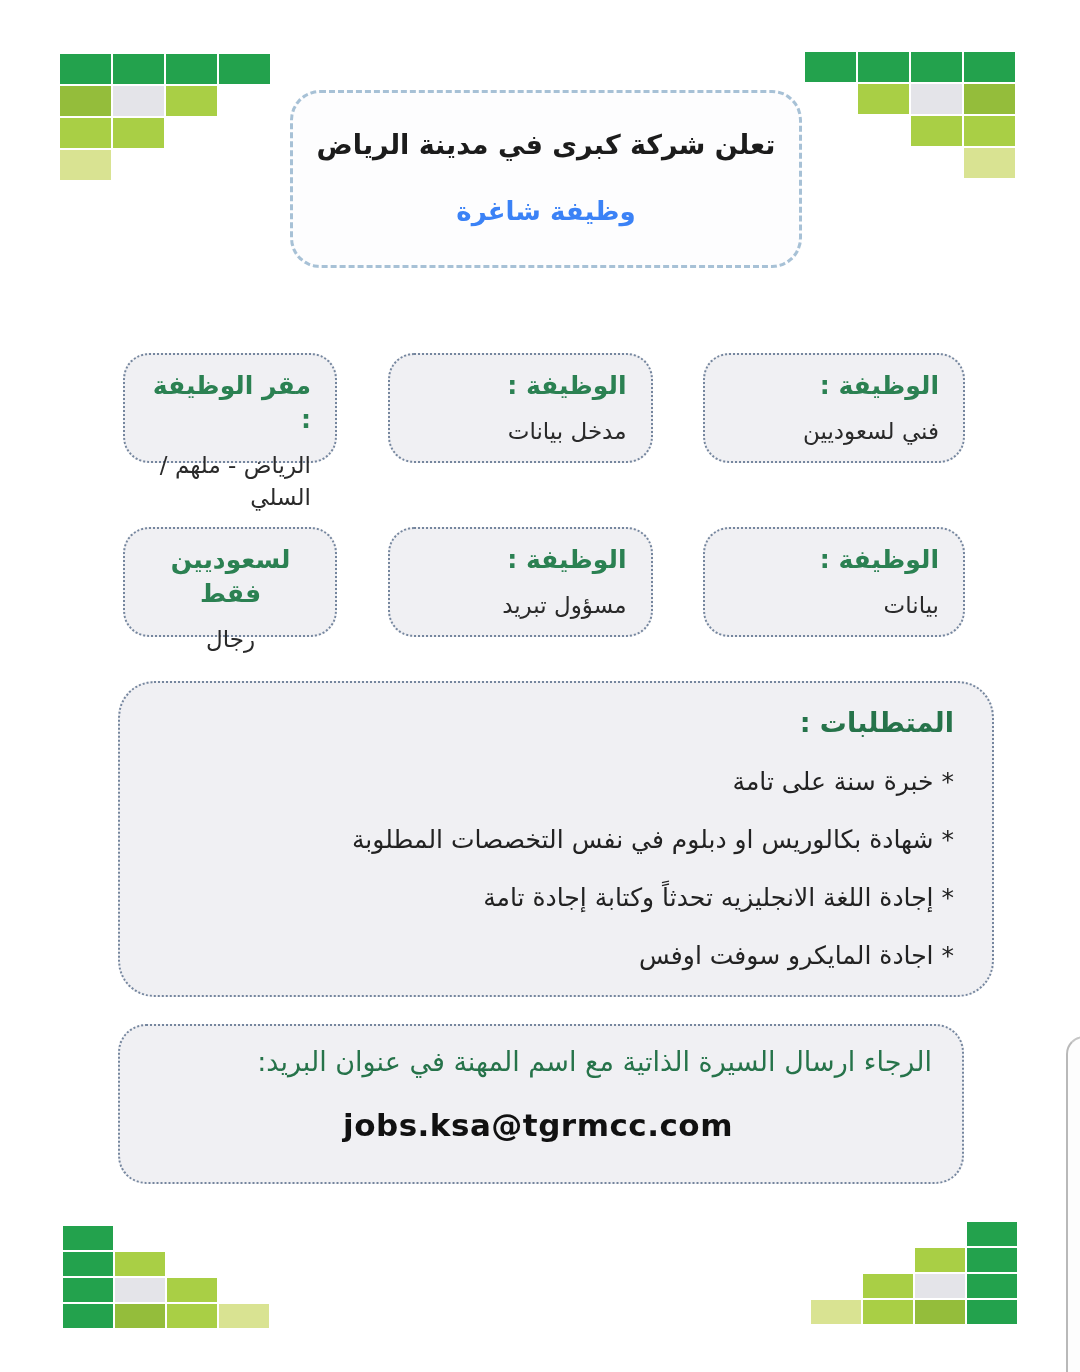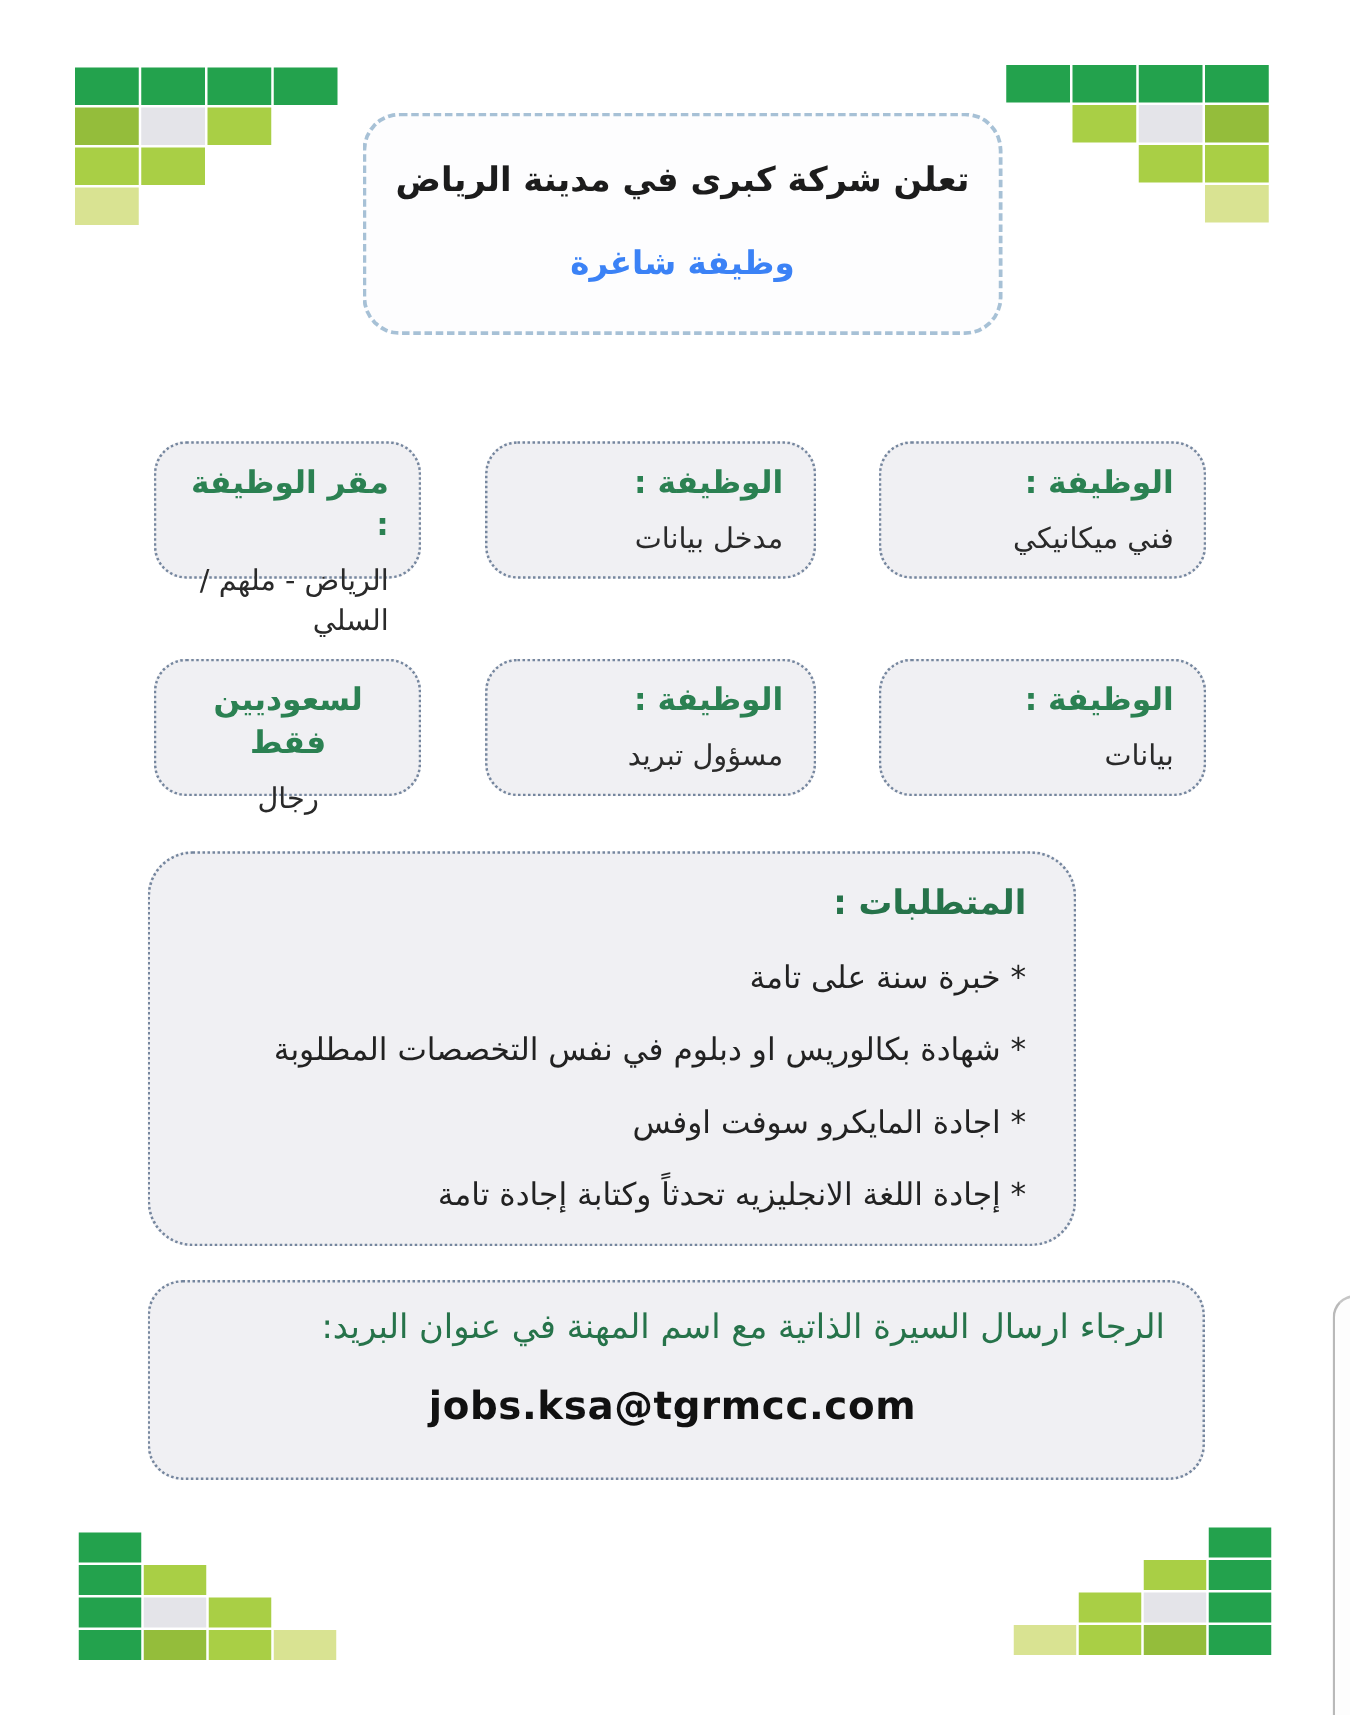--- a/index.html
+++ b/index.html
@@ -41,21 +41,21 @@
   }
   .job-box.w1{width:262px;}
   .job-box.w2{width:265px;}
   .job-box.w3{width:214px;}
   .job-box.center{text-align:center;padding-right:12px;padding-left:13px;}
   .job-label{font-size:25px;font-weight:bold;color:#2b8152;line-height:34px;}
   .job-value{font-size:23px;color:#2a2a2a;margin-top:12px;line-height:32px;}
 
   
   .req-box{
-    position:absolute;left:118px;top:681px;width:743px;height:316px;
+    position:absolute;left:118px;top:681px;width:876px;height:316px;
     box-sizing:border-box;background:#f0f0f3;
     border:2px dotted #75869e;border-radius:36px;
     direction:rtl;text-align:right;padding:24px 38px 16px 30px;
   }
   .req-title{font-size:27px;font-weight:bold;color:#26734a;}
   .req-item{font-size:25px;color:#222;margin-top:29px;line-height:29px;}
 
   
   .contact-box{
     position:absolute;left:118px;top:1024px;width:846px;height:160px;
@@ -184,21 +184,21 @@
     </div>
 
   <div class="title-box" dir="rtl">
     <div class="title-line1">تعلن شركة كبرى في مدينة الرياض</div>
     <div class="title-line2">وظيفة شاغرة</div>
   </div>
 
   <div class="jobs-row r1">
     <div class="job-box w1">
       <div class="job-label">الوظيفة :</div>
-      <div class="job-value">فني ميكانيكي</div>
+      <div class="job-value">فني لسعوديين</div>
     </div>
     <div class="job-box w2">
       <div class="job-label">الوظيفة :</div>
       <div class="job-value">مدخل بيانات</div>
     </div>
     <div class="job-box w3">
       <div class="job-label">مقر الوظيفة :</div>
       <div class="job-value">الرياض - ملهم / السلي</div>
     </div>
   </div>
@@ -215,22 +215,22 @@
     <div class="job-box w3 center">
       <div class="job-label">لسعوديين فقط</div>
       <div class="job-value">رجال</div>
     </div>
   </div>
 
   <div class="req-box">
     <div class="req-title">المتطلبات :</div>
     <div class="req-item">* خبرة سنة على تامة</div>
     <div class="req-item">* شهادة بكالوريس او دبلوم في نفس التخصصات المطلوبة</div>
+    <div class="req-item">* إجادة اللغة الانجليزيه تحدثاً وكتابة إجادة تامة</div>
     <div class="req-item">* اجادة المايكرو سوفت اوفس</div>
-    <div class="req-item">* إجادة اللغة الانجليزيه تحدثاً وكتابة إجادة تامة</div>
   </div>
 
   <div class="contact-box">
     <div class="contact-instruction">الرجاء ارسال السيرة الذاتية مع اسم المهنة في عنوان البريد:</div>
     <div class="contact-email">jobs.ksa@tgrmcc.com</div>
   </div>
 
   <div class="page-edge"></div>
 
 </div>

